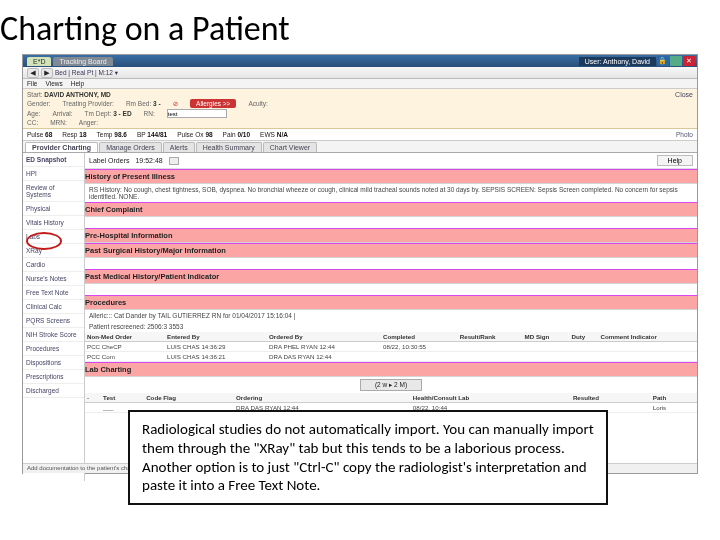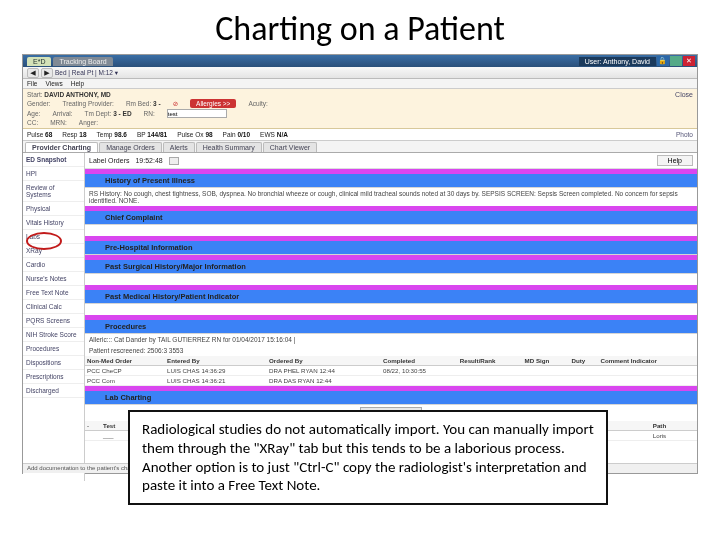--- a/index.html
+++ b/index.html
@@ -1,17 +1,17 @@
 <!DOCTYPE html>
 <html><head>
 <meta charset="utf-8">
 <style>
   * { box-sizing: border-box; margin: 0; padding: 0; font-family: Arial, sans-serif; }
   body { width: 720px; height: 540px; background: #fff; overflow: hidden; position: relative; }
-  .slide-title { font-family: Calibri, sans-serif; font-size: 34px; text-align: center; padding: 8px 0 6px; font-weight: 400; }
+  .slide-title { font-family: Calibri, sans-serif; font-size: 34px; padding: 8px 0 6px; font-weight: 400; }
   .app { position: absolute; top: 54px; left: 22px; width: 676px; height: 420px; font-size: 7px; color: #222; border: 1px solid #999; background: #fff; }
   .titlebar { height: 12px; background: linear-gradient(#3a6ea5,#2a4f7a); display: flex; align-items: center; color: #fff; font-size: 7px; padding: 0 2px; }
   .tb-tab { background: #d4e2b8; color: #233; padding: 1px 6px; margin-left: 2px; border-radius: 2px 2px 0 0; }
   .tb-tab.inactive { background: #808a95; color: #eee; }
   .tb-right { margin-left: auto; display: flex; align-items: center; gap: 1px; }
   .tb-user { background: #1b3a5c; padding: 1px 6px; }
   .tb-btn { width: 12px; height: 10px; display: inline-flex; align-items: center; justify-content: center; }
   .tb-lock { background: #2b68a8; }
   .tb-close { background: #c23; }
   .toolbar { height: 12px; background: linear-gradient(#f8f8f8,#e4e4e4); border-bottom: 1px solid #bbb; display: flex; align-items: center; padding: 0 4px; gap: 2px; }
@@ -29,21 +29,21 @@
   .mtab { padding: 1px 6px; background: #e4e4e4; border: 1px solid #bbb; border-bottom: none; border-radius: 2px 2px 0 0; font-size: 7px; color: #445; }
   .mtab.active { background: #fff; font-weight: bold; }
   .body-row { display: flex; height: 328px; }
   .sidebar { width: 62px; background: #fff; border-right: 1px solid #ccc; display: flex; flex-direction: column; font-size: 6.5px; }
   .side-item { padding: 3px 3px; border-bottom: 1px solid #eee; color: #446; cursor: pointer; }
   .side-item.bold { font-weight: bold; }
   .xray-circle { position: absolute; left: 26px; top: 232px; width: 36px; height: 18px; border: 2.5px solid #c21b1b; border-radius: 50%; pointer-events: none; }
   .content { flex: 1; overflow: hidden; display: flex; flex-direction: column; }
   .content-top { display: flex; align-items: center; gap: 6px; padding: 2px 4px; font-size: 7px; border-bottom: 1px solid #ddd; }
   .help-btn { margin-left: auto; background: #f4f4f4; border: 1px solid #bbb; padding: 1px 10px; font-size: 7px; }
-  .sect-hdr { background: #3b82f6; font-weight: bold; font-size: 7.5px; padding: 2px 20px; border-top: 5px solid #d946ef; border-bottom: 1px solid #d5d5d5; }
+  .sect-hdr { background: #fca5a5; font-weight: bold; font-size: 7.5px; padding: 2px 0; border-top: 1px solid #d946ef; border-bottom: 1px solid #d5d5d5; }
   .sect-txt { font-size: 6.5px; color: #444; padding: 2px 4px; }
   .tbl { width: 100%; border-collapse: collapse; font-size: 6.2px; }
   .tbl th { text-align: left; font-weight: bold; padding: 1px 2px; color: #333; border-bottom: 1px solid #ccc; background: #f6f6f6; }
   .tbl td { padding: 1px 2px; color: #444; border-bottom: 1px solid #eee; }
   .gray-btn { display: inline-block; background: #e8e8e8; border: 1px solid #aaa; padding: 1px 14px; font-size: 6.5px; }
   .status-bar { position: absolute; bottom: 0; left: 0; right: 0; height: 10px; background: #f0f0f0; border-top: 1px solid #ccc; font-size: 6px; color: #555; padding: 1px 4px; display: flex; }
   .callout { position: absolute; left: 128px; top: 410px; width: 480px; background: #fff; border: 2px solid #111; padding: 8px 12px; font-family: Calibri, sans-serif; font-size: 15px; line-height: 1.25; text-align: left; }
 </style>
 </head>
 <body>

